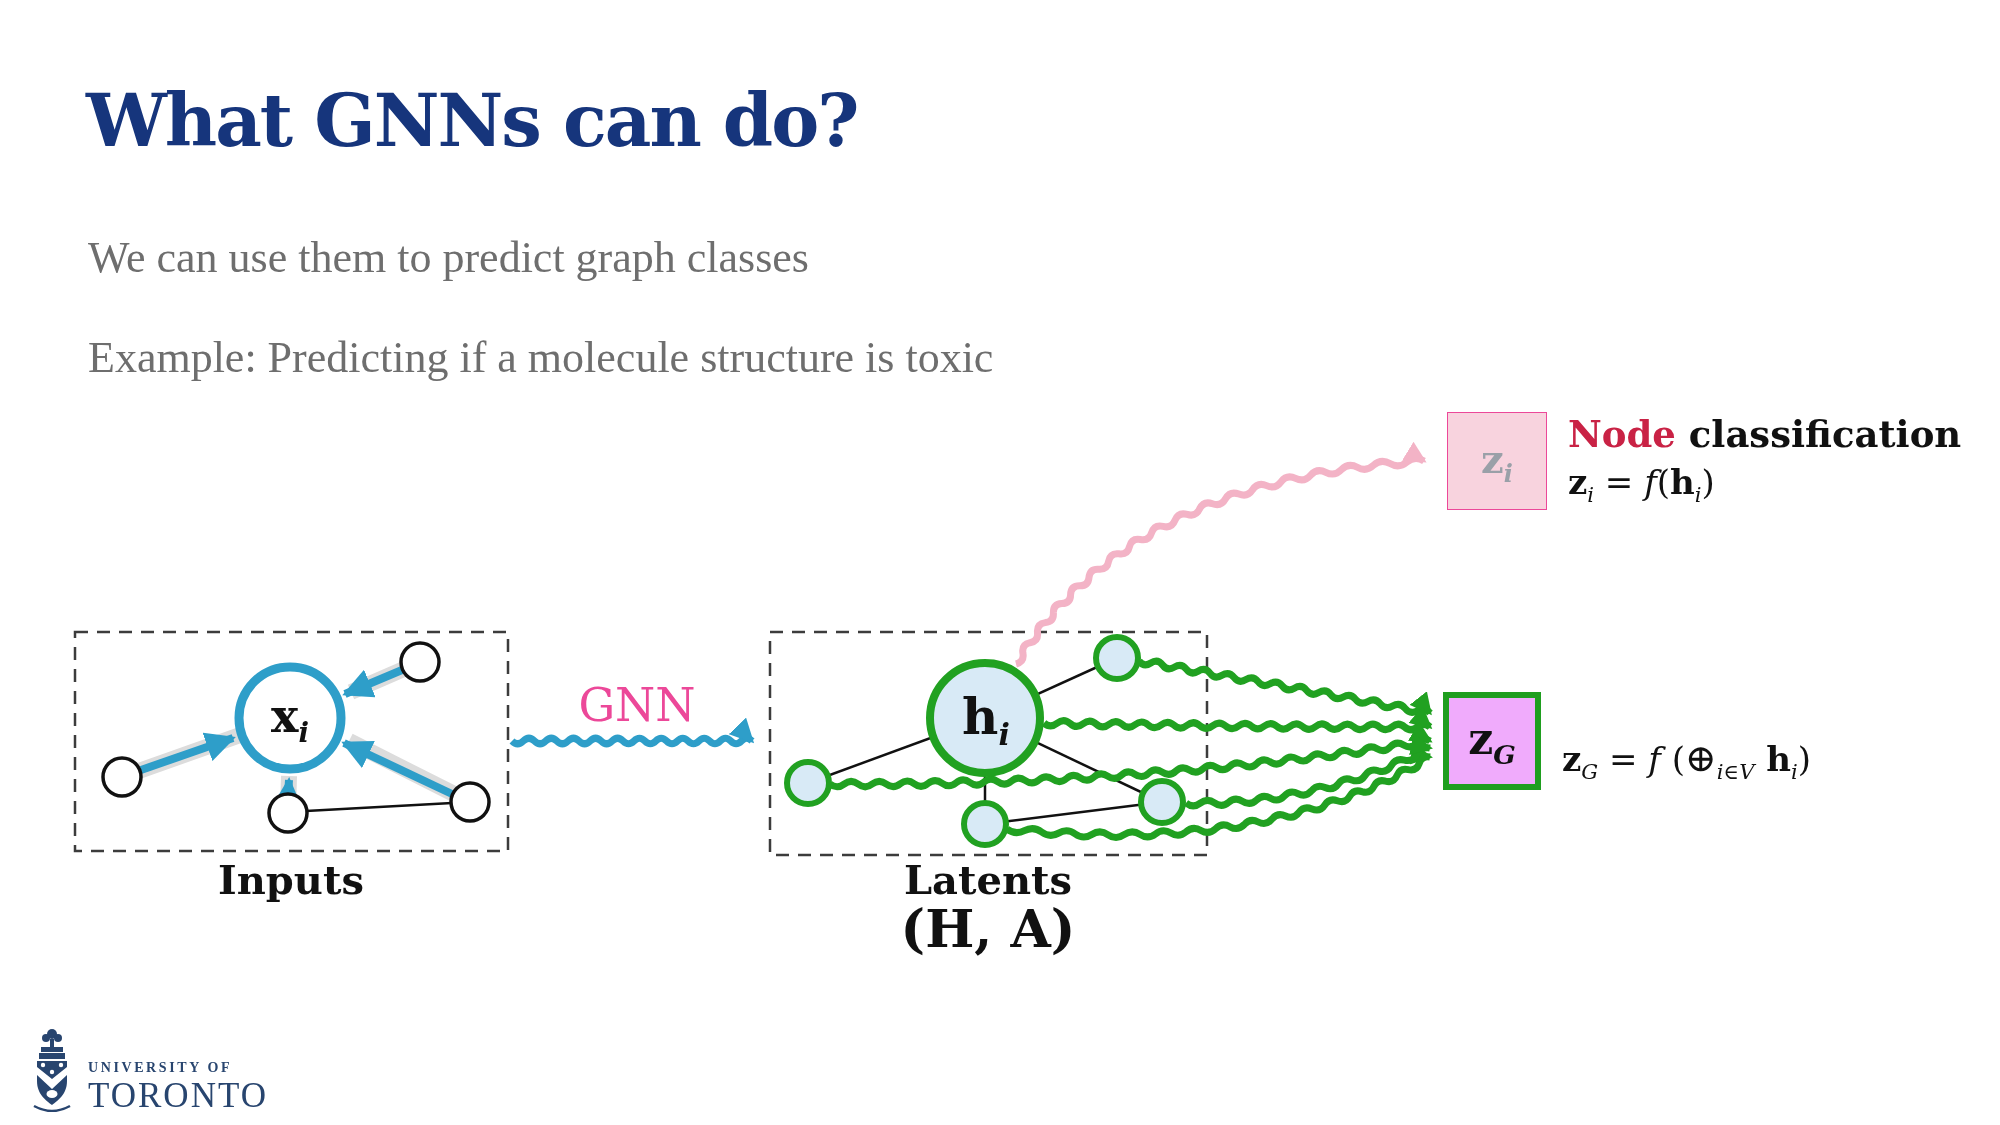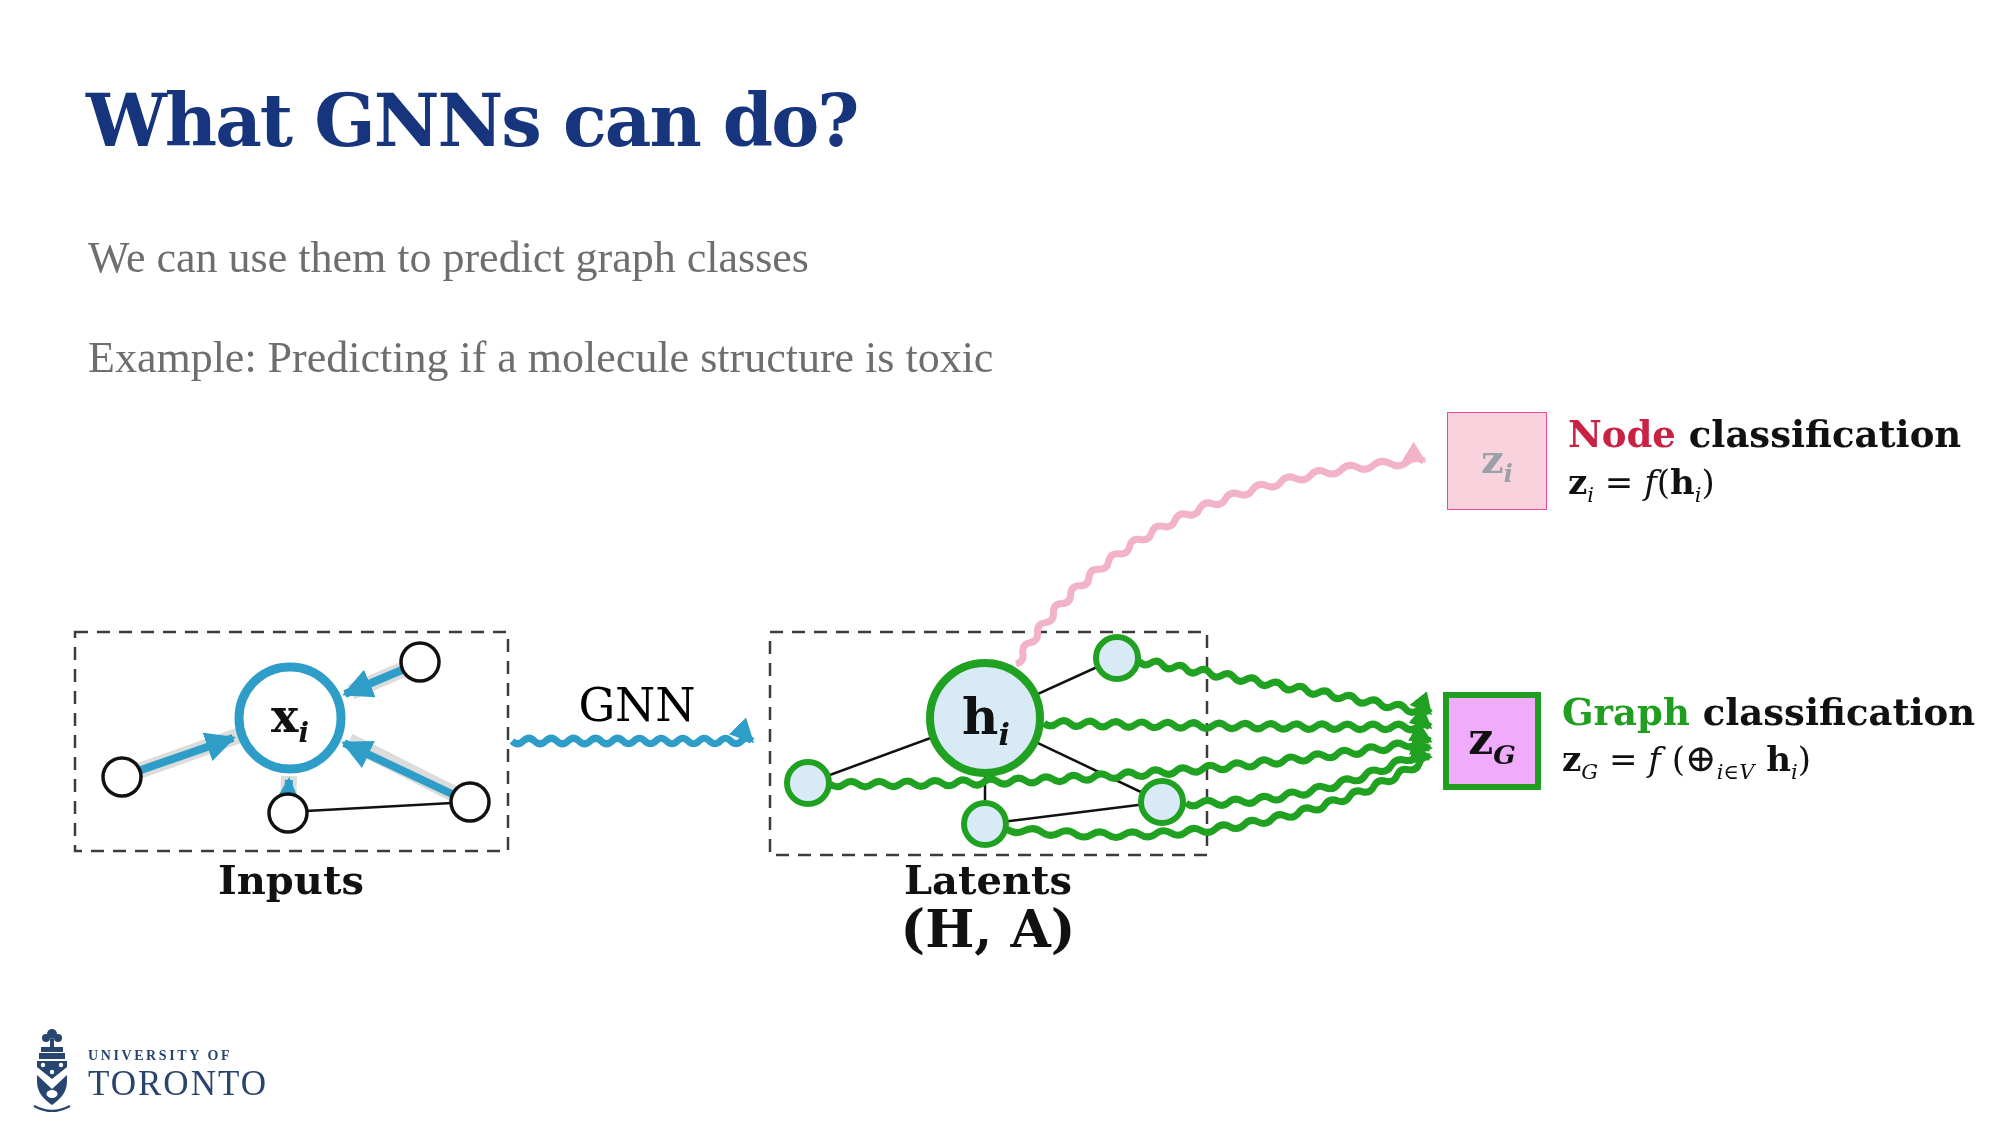--- a/index.html
+++ b/index.html
@@ -11,21 +11,21 @@
   .bodyline{left:88px;font-size:44px;color:#6e6e6e;white-space:nowrap;
             font-family:"Liberation Serif",serif;}
   #bodyline1{top:232px;}
   #bodyline2{top:332px;}
   #dsvg{left:0;top:0;}
   .center-label{transform:translate(-50%,-50%);font-family:"DejaVu Serif",serif;
                 font-weight:bold;color:#111;white-space:nowrap;}
   .node-xy{left:290px;top:719px;font-size:46px;}
   .node-hy{left:986px;top:719px;font-size:50px;}
   .gnn-label{left:637px;top:705px;transform:translate(-50%,-50%);
-             font-family:"DejaVu Serif",serif;font-size:46px;color:#000000;white-space:nowrap;}
+             font-family:"DejaVu Serif",serif;font-size:46px;color:#ec4899;white-space:nowrap;}
   .caption{transform:translateX(-50%);font-family:"DejaVu Serif",serif;font-weight:bold;
            font-size:40px;color:#111;white-space:nowrap;}
   .tuple{transform:translateX(-50%);font-family:"DejaVu Serif",serif;font-weight:bold;
          font-size:52px;color:#111;white-space:nowrap;}
   #inputs-caption{left:291px;top:856px;}
   #inputs-tuple{left:289px;top:900px;}
   #latents-caption{left:988px;top:856px;}
   #latents-tuple{left:988px;top:898px;}
   .zbox{box-sizing:border-box;display:flex;align-items:center;justify-content:center;
         font-family:"DejaVu Serif",serif;font-weight:bold;}
@@ -43,21 +43,21 @@
   #node-formula{left:1568px;top:462px;}
   #graph-formula{left:1562px;top:736px;}
   .f-var{font-weight:bold;}
   .f-sub{font-size:0.62em;font-style:italic;}
   .f-func{font-style:italic;}
   .f-oplus{font-size:1.12em;}
   .zsub{font-size:0.6em;font-style:italic;}
   .logo{left:30px;top:1026px;display:flex;align-items:flex-start;}
   .logo-text{margin-left:14px;padding-top:22px;color:#28456f;}
   .logo-line1{font-family:"Liberation Serif",serif;font-weight:bold;font-size:14px;
-              letter-spacing:2.6px;white-space:nowrap;}
+              letter-spacing:2.6px;white-space:nowrap;margin-top:12px;}
   .logo-line2{font-family:"Liberation Serif",serif;font-size:35px;letter-spacing:2px;
               line-height:1.0;margin-top:2px;white-space:nowrap;}
 </style>
 </head>
 <body>
 
 <div class="slide">
 
   <div class="abs title">What GNNs can do?</div>
   <div class="abs bodyline" id="bodyline1">We can use them to predict graph classes</div>
@@ -132,23 +132,20 @@
   <div class="abs zbox" id="zg-box">
     <span><span>z</span><sub class="zsub">G</sub></span>
   </div>
 
   <div class="abs class-heading" id="node-heading">
     <span class="node-accent">Node</span><span> classification</span>
   </div>
   <div class="abs formula" id="node-formula">
     <span class="f-var">z</span><sub class="f-sub">i</sub><span> = </span><span class="f-func">f</span><span>(</span><span class="f-var">h</span><sub class="f-sub">i</sub><span>)</span>
   </div>
-  <div class="abs class-heading" id="graph-heading">
-    <span class="graph-accent">Graph</span><span> classification</span>
-  </div>
   <div class="abs formula" id="graph-formula">
     <span class="f-var">z</span><sub class="f-sub">G</sub><span> = </span><span class="f-func">f</span><span> (</span><span class="f-oplus">⊕</span><sub class="f-sub">i∈V</sub><span class="f-var"> h</span><sub class="f-sub">i</sub><span>)</span>
   </div>
 
   <div class="abs logo">
     <svg width="44" height="86" viewBox="0 0 44 86">
       <g fill="#28456f">
         <circle cx="22" cy="8" r="5"></circle>
           <circle cx="16" cy="12" r="4"></circle>
           <circle cx="28" cy="12" r="4"></circle>

